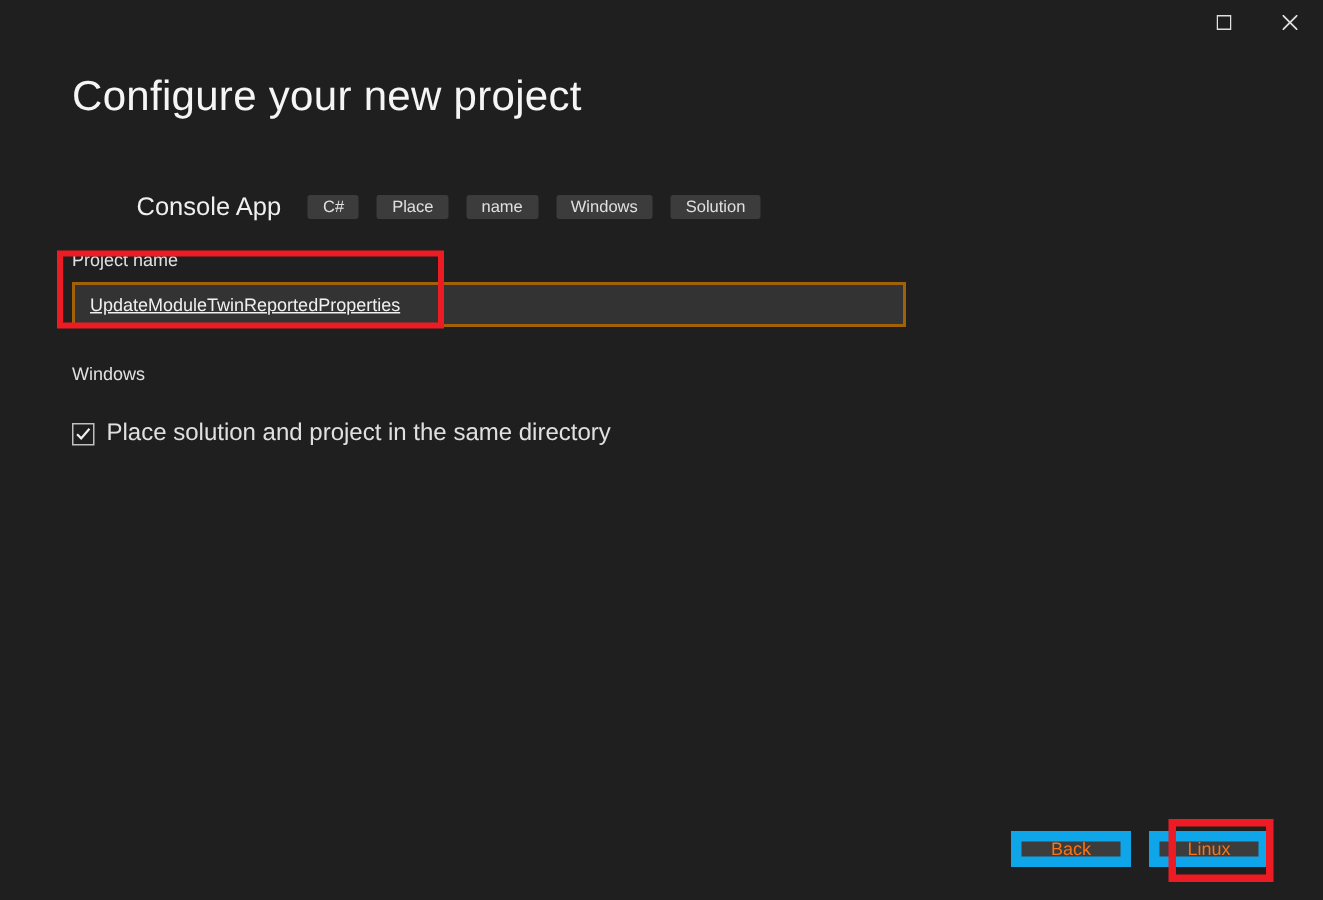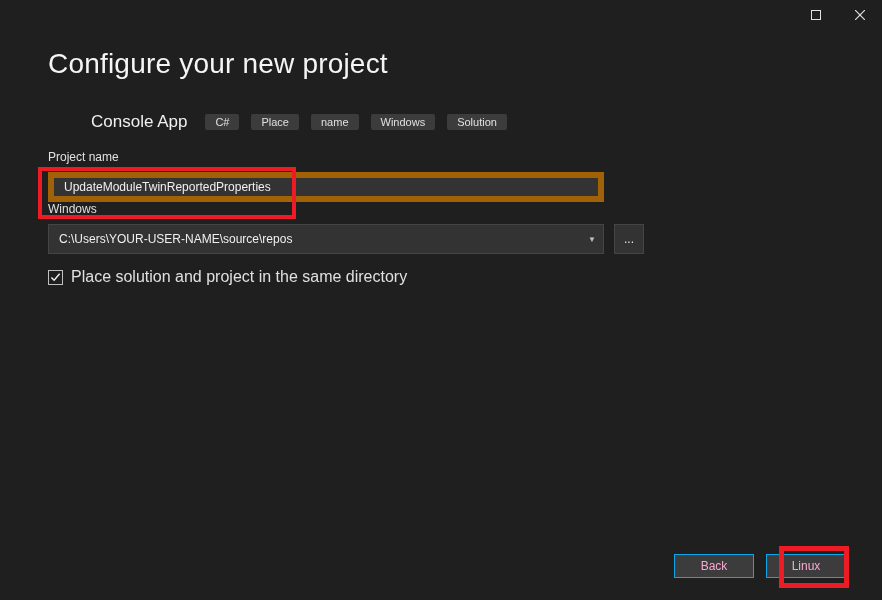--- a/index.html
+++ b/index.html
@@ -2,39 +2,39 @@
 <html><head>
 <meta charset="utf-8">
 <style>
   * { box-sizing: border-box; margin: 0; padding: 0; font-family: "Segoe UI", Arial, sans-serif; }
   html, body { width: 882px; height: 600px; background: #1f1f1f; color: #f0f0f0; overflow: hidden; }
   .window { width: 100%; height: 100%; position: relative; }
   .title-bar { height: 30px; display: flex; justify-content: flex-end; align-items: center; }
   .tb-btn { width: 44px; height: 30px; display: flex; align-items: center; justify-content: center; color: #e0e0e0; cursor: pointer; }
   .tb-btn svg { width: 10px; height: 10px; }
   .content { padding: 18px 48px 0 48px; }
-  h1 { font-weight: 400; font-size: 28px; letter-spacing: 0.2px; color: #f5f5f5; margin-bottom: 32px; }
+  h1 { font-weight: 400; font-size: 28px; letter-spacing: 0.2px; color: #f5f5f5; margin-bottom: 48px; }
   .subtitle-row { display: flex; align-items: center; gap: 12px; margin-bottom: 18px; margin-left: 43px; }
   .subtitle { font-size: 17px; font-weight: 400; color: #f0f0f0; margin-right: 6px; }
   .tag { background: #3c3c3c; color: #e0e0e0; font-size: 11px; padding: 2px 10px; border-radius: 2px; }
   .label { font-size: 12px; color: #e0e0e0; margin-bottom: 8px; display: flex; align-items: center; gap: 6px; }
-  .field-block { margin-bottom: 0; }
-  .text-input { width: 556px; height: 30px; background: #333333; border: 6px solid #a16207; color: #f0f0f0; font-size: 12px; padding: 0 10px; }
+  .field-block { margin-bottom: 24px; }
+  .text-input { width: 556px; height: 30px; background: #333333; border: 2px solid #a16207; color: #f0f0f0; font-size: 12px; padding: 0 10px; text-decoration: underline; }
   .loc-row { display: flex; gap: 10px; align-items: center; }
   .combo-wrap { position: relative; width: 556px; }
   .combo-input { width: 100%; height: 30px; background: #333333; border: 1px solid #454545; color: #f0f0f0; font-size: 12px; padding: 0 28px 0 10px; }
   .combo-caret { position: absolute; right: 8px; top: 50%; transform: translateY(-50%); pointer-events: none; color: #c0c0c0; font-size: 8px; }
   .browse-btn { width: 30px; height: 30px; background: #333333; border: 1px solid #454545; color: #e0e0e0; font-size: 12px; display: flex; align-items: center; justify-content: center; cursor: pointer; }
   .info-icon { width: 13px; height: 13px; border: 1px solid #3794d1; border-radius: 50%; display: inline-flex; align-items: center; justify-content: center; font-size: 9px; color: #3794d1; font-style: italic; font-family: serif; font-weight: bold; }
   .check-row { display: flex; align-items: center; gap: 8px; margin-top: 14px; }
   .checkbox { width: 15px; height: 15px; border: 1px solid #c0c0c0; display: flex; align-items: center; justify-content: center; cursor: pointer; }
   .checkbox svg { width: 11px; height: 11px; }
   .check-label { font-size: 16px; color: #e0e0e0; }
   .footer { position: absolute; bottom: 22px; right: 36px; display: flex; gap: 12px; }
-  .btn { width: 80px; height: 24px; background: #3c3c3c; border: 1px solid #0ea5e9; color: #f9a8d4; font-size: 12px; display: flex; align-items: center; justify-content: center; cursor: pointer; }
+  .btn { width: 80px; height: 24px; background: #3c3c3c; border: 7px solid #0ea5e9; color: #f97316; font-size: 12px; display: flex; align-items: center; justify-content: center; cursor: pointer; }
   
   .hl { position: absolute; border: 4px solid #ed1c24; pointer-events: none; }
   .hl1 { left: 38px; top: 167px; width: 258px; height: 52px; }
   .hl2 { left: 779px; top: 546px; width: 70px; height: 42px; border-width: 5px; }
 </style>
 </head>
 <body>
 
 <div class="window">
 
@@ -64,27 +64,20 @@
       <span class="tag">Solution</span>
     </div>
 
     <div class="field-block">
       <div class="label">Project name</div>
       <input class="text-input" type="text" value="UpdateModuleTwinReportedProperties" style="">
     </div>
 
     <div class="field-block">
       <div class="label">Windows</div>
-      <div class="loc-row">
-        <div class="combo-wrap">
-          <input class="combo-input" type="text" value="C:\Users\YOUR-USER-NAME\source\repos" style="">
-          <span class="combo-caret">▼</span>
-        </div>
-        <div class="browse-btn">...</div>
-      </div>
     </div>
 
 
     <div class="check-row">
       <div class="checkbox">
         <svg viewBox="0 0 12 12">
             <polyline points="1.5,6 4.5,9 10.5,2" fill="none" stroke="#f0f0f0" stroke-width="1.6"></polyline>
           </svg>
       </div>
       <span class="check-label">Place solution and project in the same directory</span>

